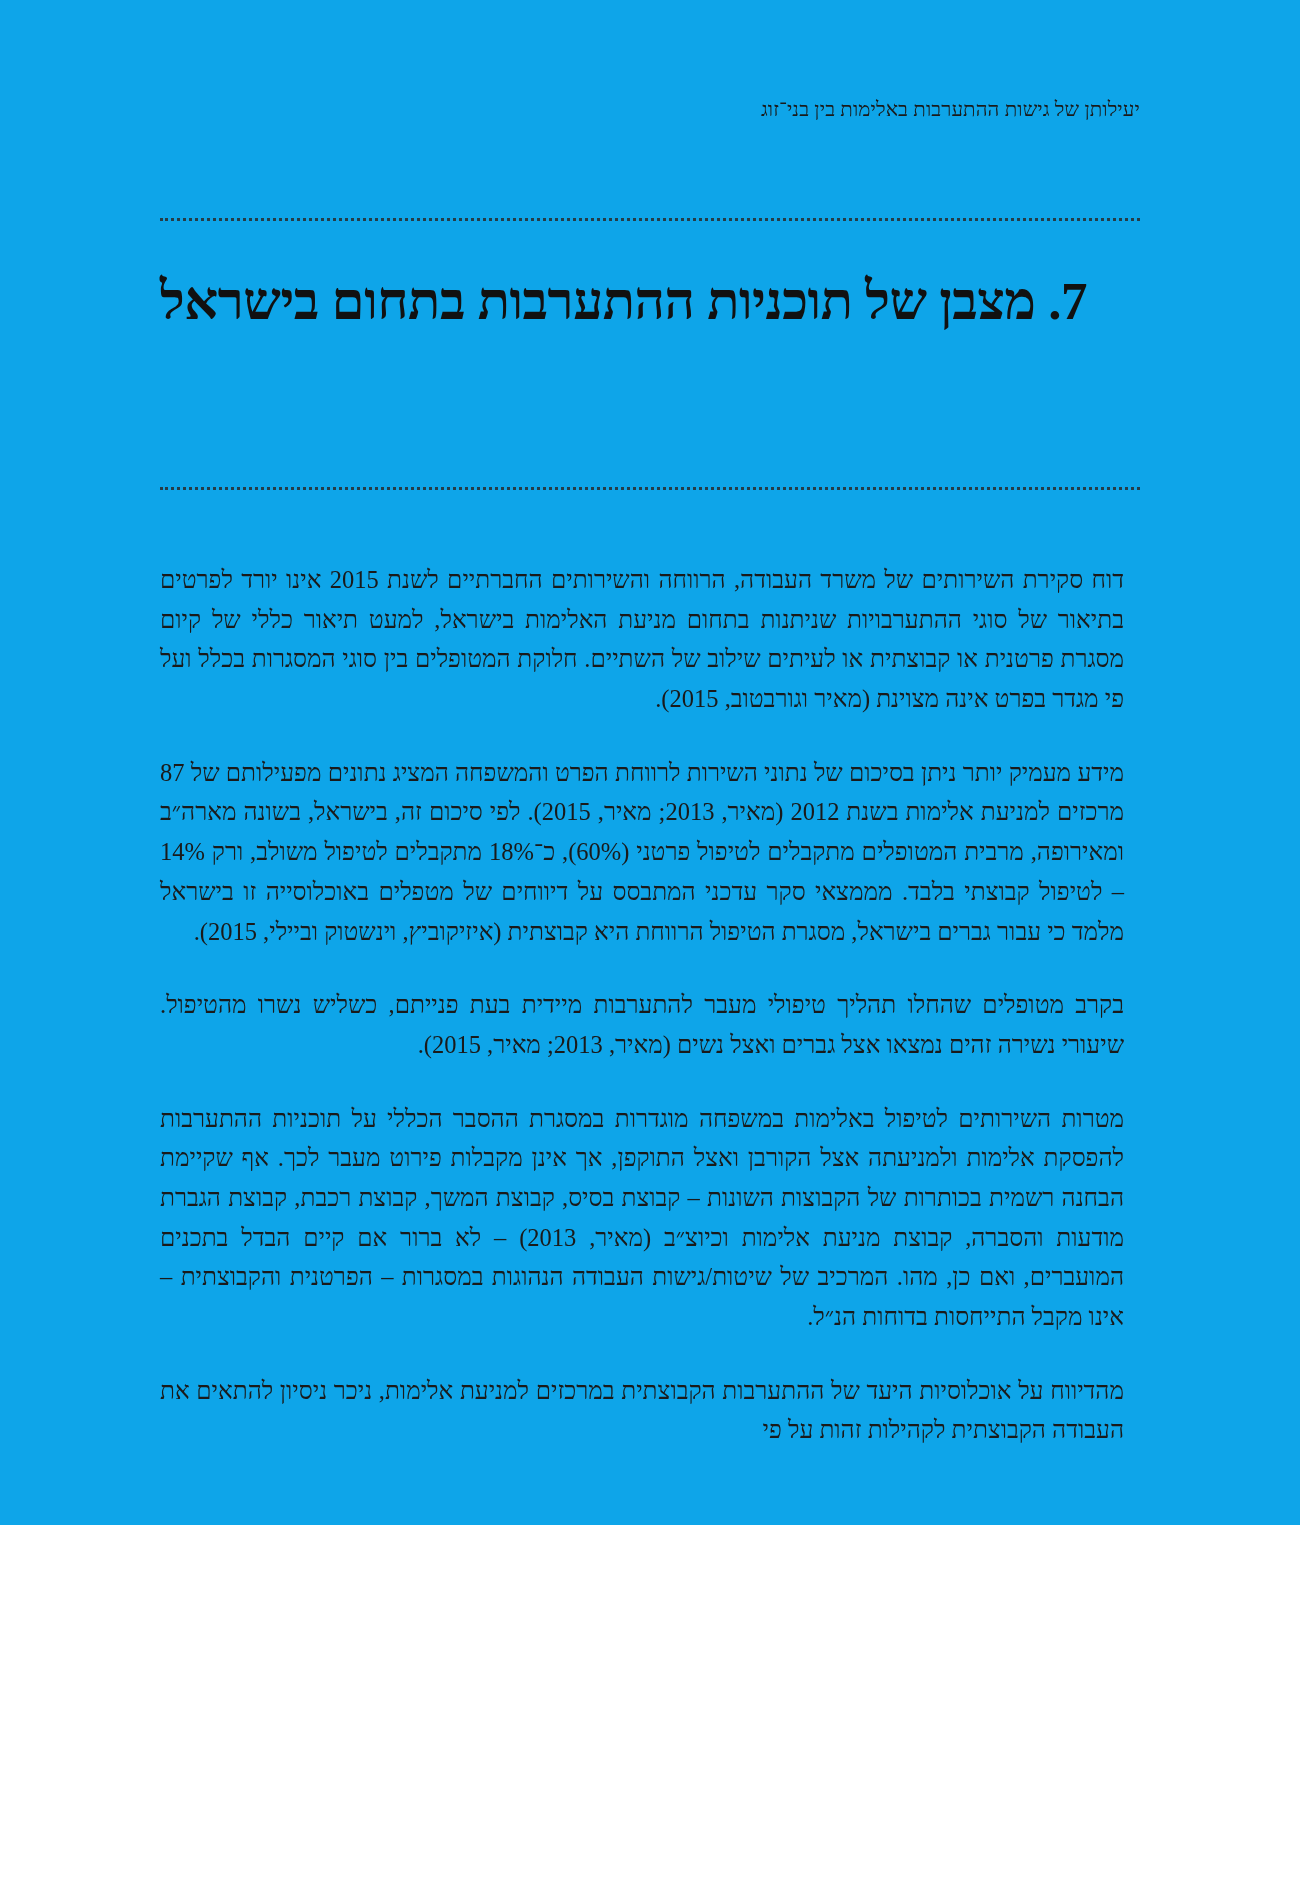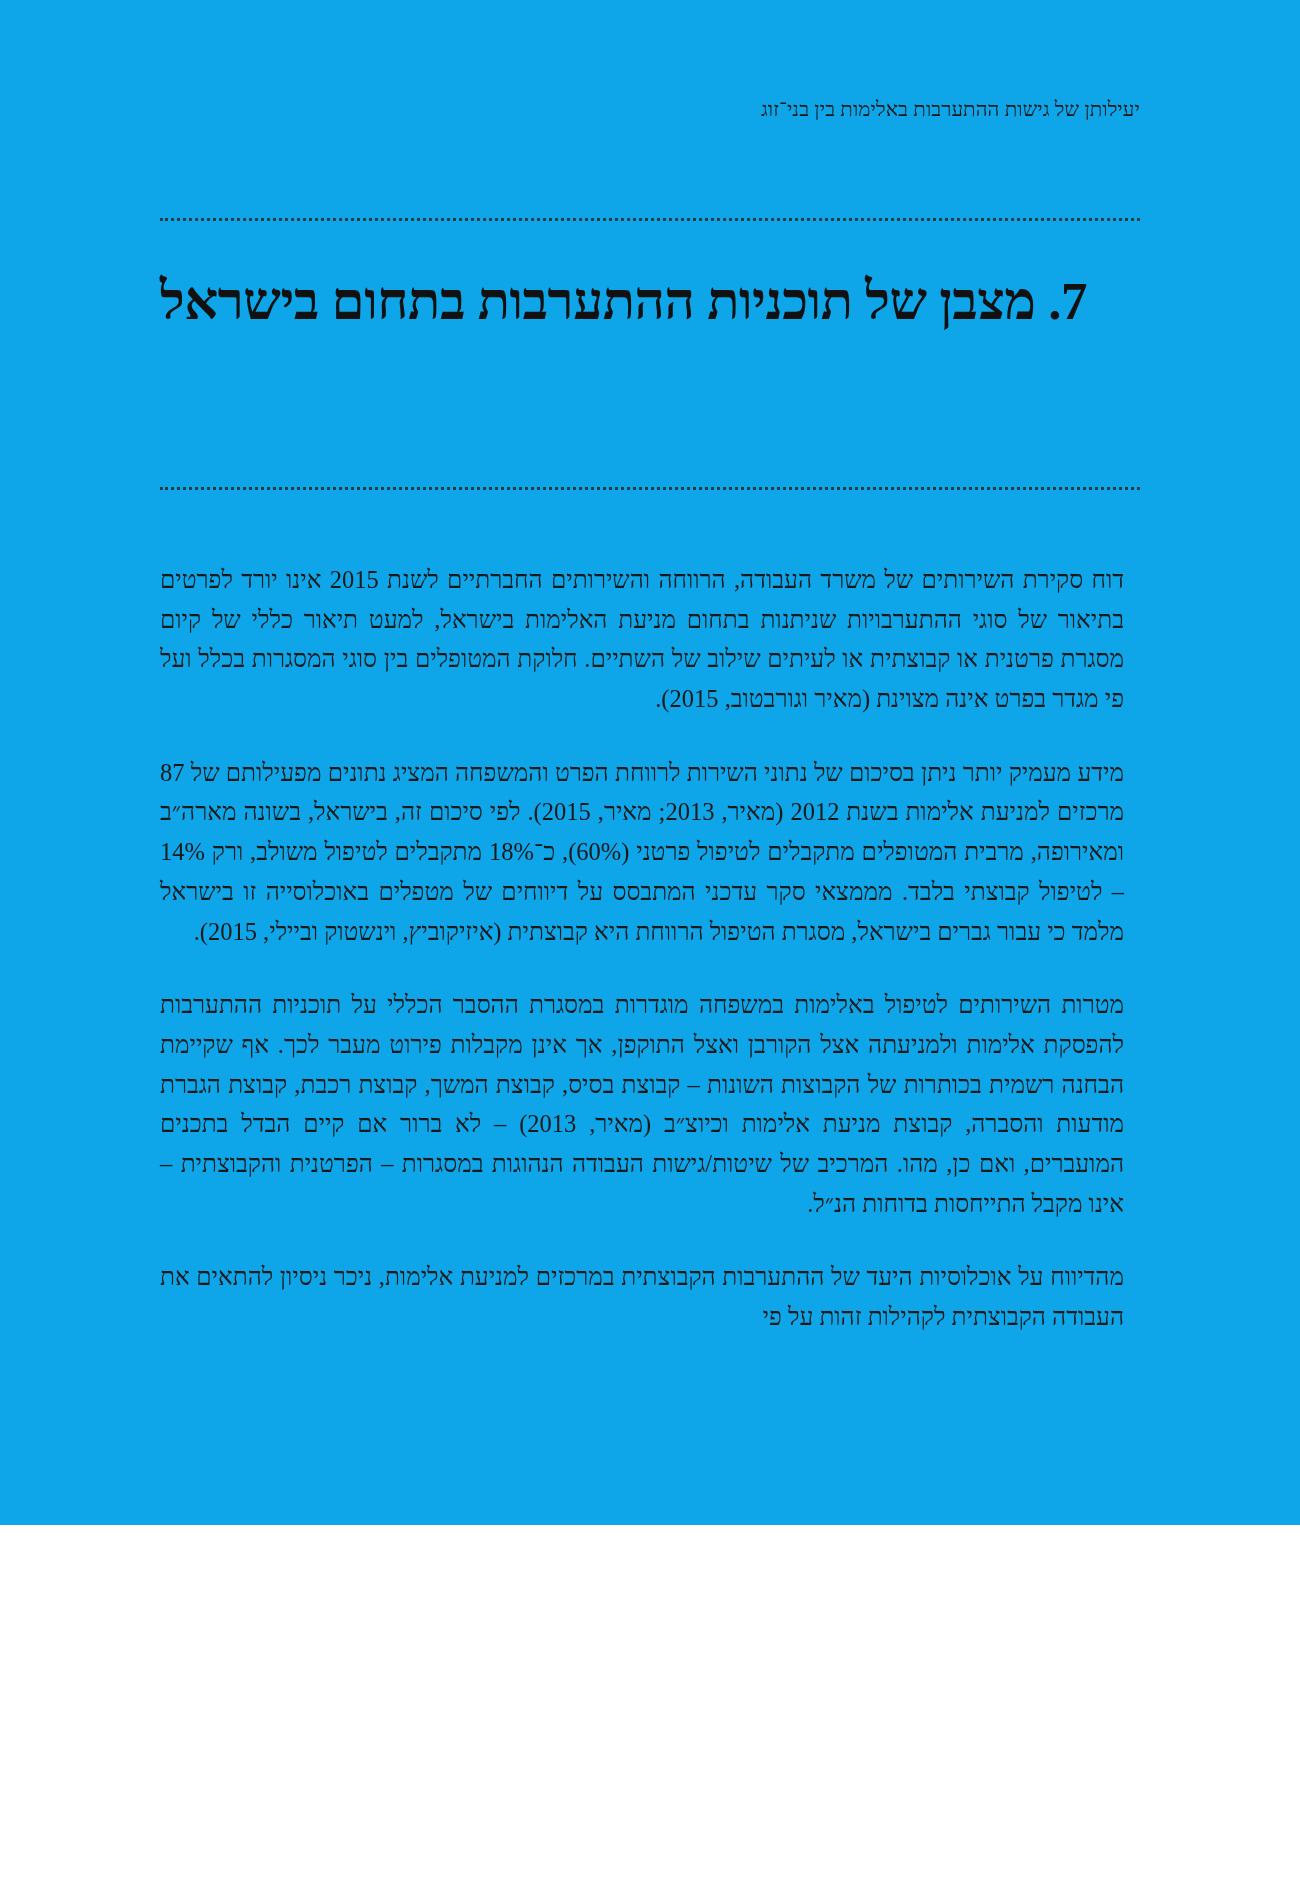--- a/index.html
+++ b/index.html
@@ -99,18 +99,19 @@
 
     <div class="rule rule-top"></div>
 
     <h1 class="chapter-title">7.  מצבן של תוכניות ההתערבות בתחום בישראל</h1>
 
     <div class="rule rule-bottom"></div>
 
     <div class="body-text">
       <p class="para">דוח סקירת השירותים של משרד העבודה, הרווחה והשירותים החברתיים לשנת 2015 אינו יורד לפרטים בתיאור של סוגי ההתערבויות שניתנות בתחום מניעת האלימות בישראל, למעט תיאור כללי של קיום מסגרת פרטנית או קבוצתית או לעיתים שילוב של השתיים. חלוקת המטופלים בין סוגי המסגרות בכלל ועל פי מגדר בפרט אינה מצוינת (מאיר וגורבטוב, 2015).</p>
       <p class="para">מידע מעמיק יותר ניתן בסיכום של נתוני השירות לרווחת הפרט והמשפחה המציג נתונים מפעילותם של 87 מרכזים למניעת אלימות בשנת 2012 (מאיר, 2013; מאיר, 2015). לפי סיכום זה, בישראל, בשונה מארה״ב ומאירופה, מרבית המטופלים מתקבלים לטיפול פרטני (60%), כ־18% מתקבלים לטיפול משולב, ורק 14% – לטיפול קבוצתי בלבד. מממצאי סקר עדכני המתבסס על דיווחים של מטפלים באוכלוסייה זו בישראל מלמד כי עבור גברים בישראל, מסגרת הטיפול הרווחת היא קבוצתית (איזיקוביץ, וינשטוק וביילי, 2015).</p>
+      <p class="para">בקרב מטופלים שהחלו תהליך טיפולי מעבר להתערבות מיידית בעת פנייתם, כשליש נשרו מהטיפול. שיעורי נשירה זהים נמצאו אצל גברים ואצל נשים (מאיר, 2013; מאיר, 2015).</p>
       <p class="para">מטרות השירותים לטיפול באלימות במשפחה מוגדרות במסגרת ההסבר הכללי על תוכניות ההתערבות להפסקת אלימות ולמניעתה אצל הקורבן ואצל התוקפן, אך אינן מקבלות פירוט מעבר לכך. אף שקיימת הבחנה רשמית בכותרות של הקבוצות השונות – קבוצת בסיס, קבוצת המשך, קבוצת רכבת, קבוצת הגברת מודעות והסברה, קבוצת מניעת אלימות וכיוצ״ב (מאיר, 2013) – לא ברור אם קיים הבדל בתכנים המועברים, ואם כן, מהו. המרכיב של שיטות/גישות העבודה הנהוגות במסגרות – הפרטנית והקבוצתית – אינו מקבל התייחסות בדוחות הנ״ל.</p>
       <p class="para">מהדיווח על אוכלוסיות היעד של ההתערבות הקבוצתית במרכזים למניעת אלימות, ניכר ניסיון להתאים את העבודה הקבוצתית לקהילות זהות על פי</p>
     </div>
 
   </div>
 </div>
 
 </body></html>

